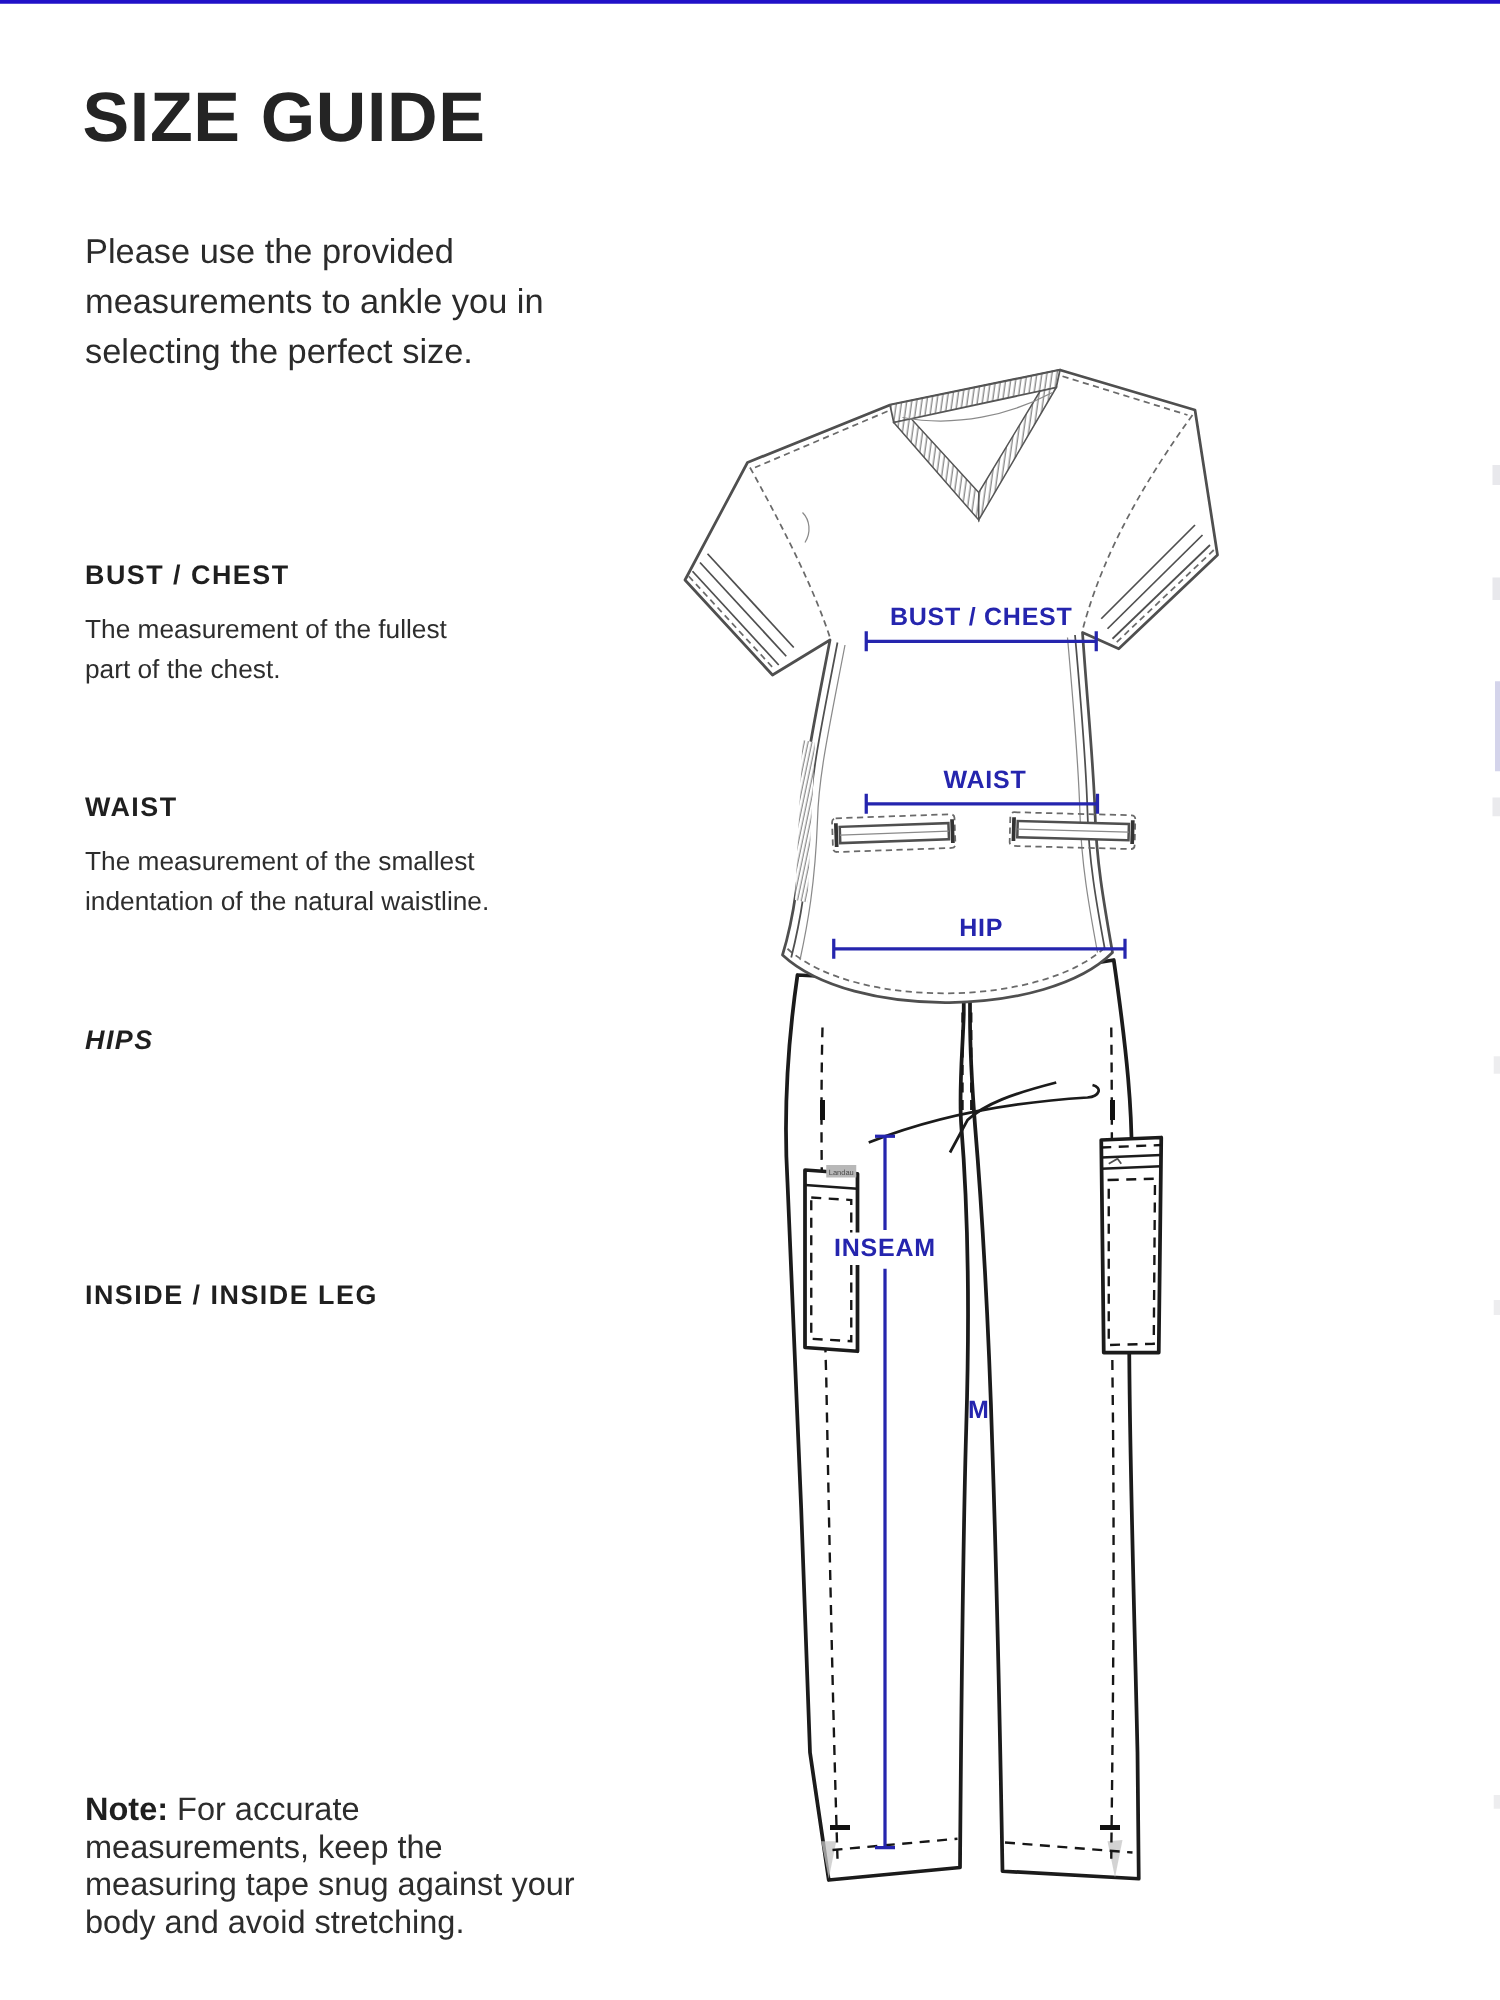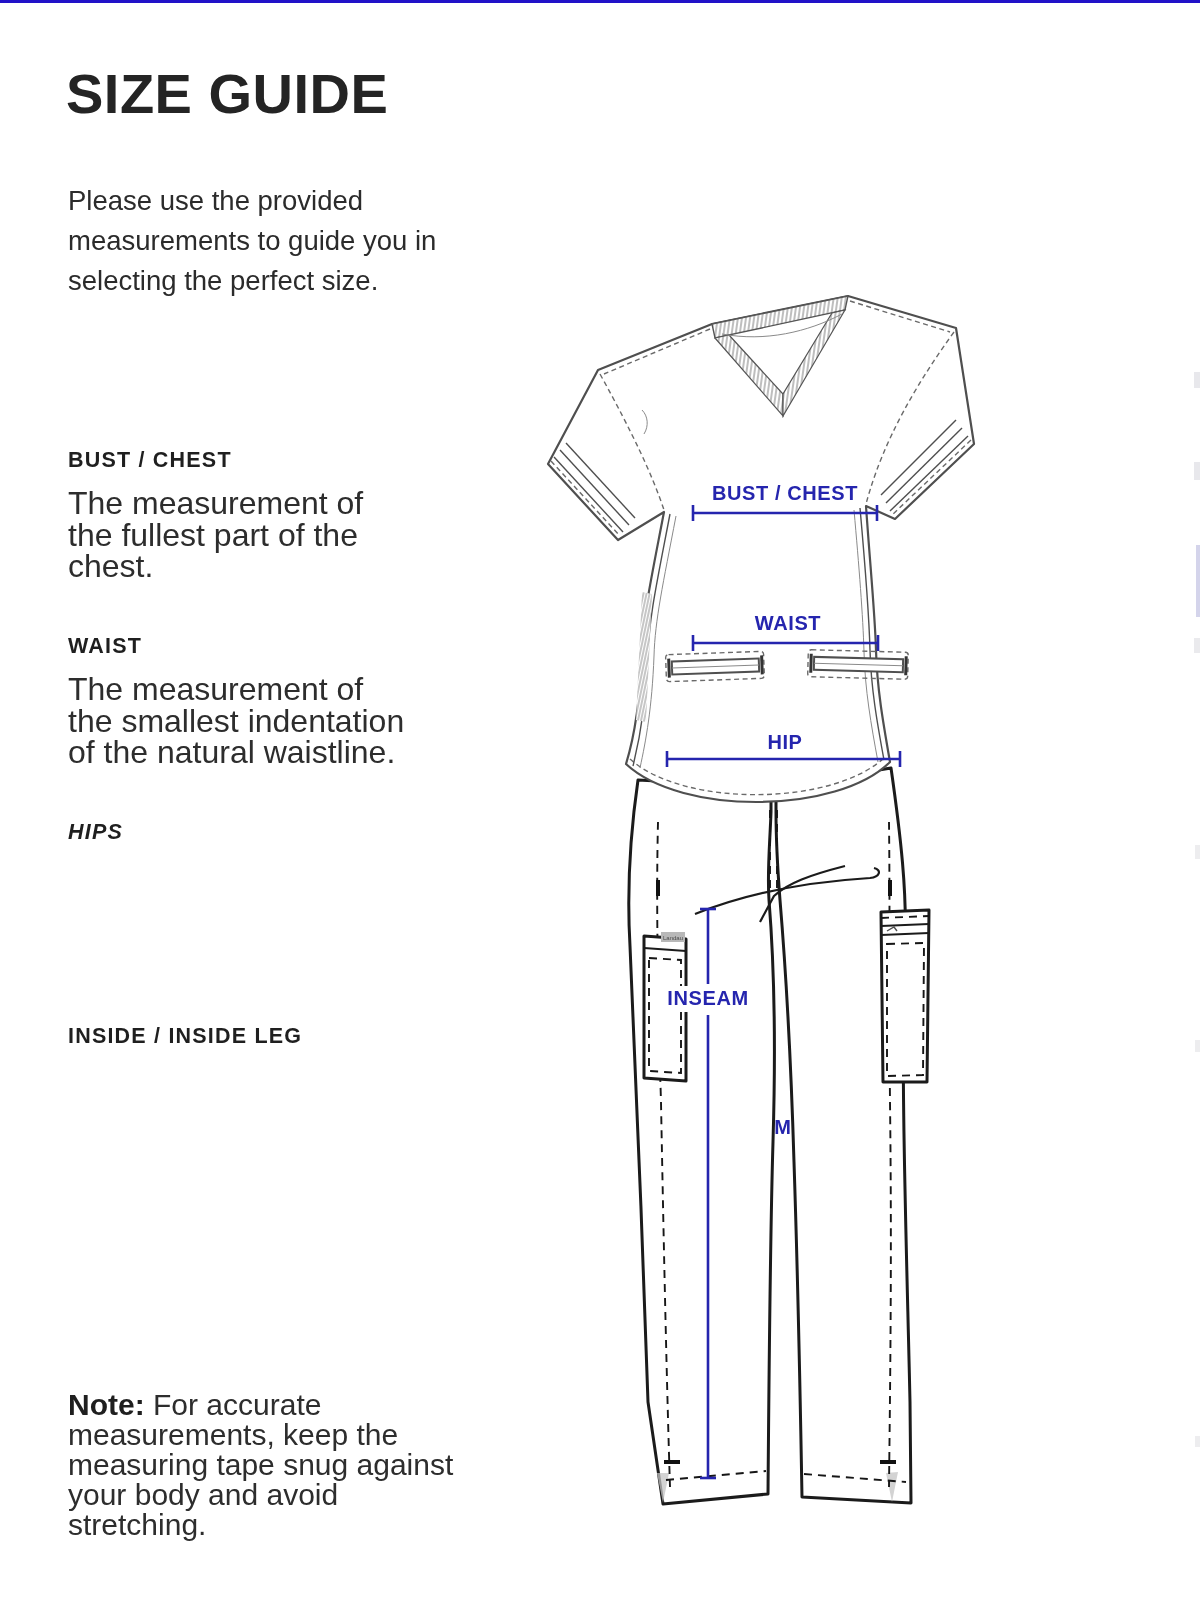--- a/index.html
+++ b/index.html
@@ -19,28 +19,28 @@
   }
   .intro{
     position:absolute;left:68px;top:181px;width:455px;
     font-size:27.5px;line-height:40px;color:#2b2b2b;margin:0;
   }
   .sec{position:absolute;left:68px;margin:0;}
   .sec h3{
     font-size:21.5px;font-weight:700;letter-spacing:1.2px;color:#1f1f1f;
     margin:0 0 15px 0;
   }
-  .sec p{font-size:32px;line-height:31.5px;margin:0;color:#2d2d2d;}
+  .sec p{font-size:21px;line-height:31.5px;margin:0;color:#2d2d2d;}
   #sec0{top:448px;} #sec0 p{max-width:325px;}
   #sec1{top:634px;} #sec1 p{max-width:340px;}
   #sec2{top:820px;font-style:italic;} #sec2 p{max-width:415px;}
   #sec3{top:1024px;} #sec3 p{max-width:375px;}
   .note{
-    position:absolute;left:68px;top:1390px;max-width:392px;
-    font-size:30px;line-height:30px;color:#2d2d2d;margin:0;
+    position:absolute;left:68px;top:1432px;max-width:392px;
+    font-size:26px;line-height:30px;color:#2d2d2d;margin:0;
   }
   .note b{color:#1f1f1f;}
   .diagram{position:absolute;left:540px;top:282px;width:440px;height:1280px;}
   
   .g1{fill:#ffffff;stroke:#4f4f4f;stroke-width:2.2;stroke-linejoin:round;}
   .ln{fill:none;stroke:#4f4f4f;stroke-width:1.4;}
   .ln2{fill:none;stroke:#8a8a8a;stroke-width:1;}
   .dsh{fill:none;stroke:#6a6a6a;stroke-width:1.4;stroke-dasharray:5 3.5;}
   .p1{fill:#ffffff;stroke:#1b1b1b;stroke-width:3;stroke-linejoin:round;}
   .pln{fill:none;stroke:#1b1b1b;stroke-width:2.2;}
@@ -53,21 +53,21 @@
   }
   .tag-text{font-size:6px;fill:#4a4a4a;text-anchor:middle;font-family:"Liberation Sans", sans-serif;}
   .artifact{position:absolute;background:#d6d6dc;}
 </style>
 </head>
 <body>
 
 <div class="top-border"></div>
 
 <h1 class="page-title">SIZE GUIDE</h1>
-<p class="intro">Please use the provided measurements to guide you in selecting the perfect size.</p>
+<p class="intro">Please use the provided measurements to ankle you in selecting the perfect size.</p>
 
 <div class="sec" id="sec0">
   <h3>BUST / CHEST</h3>
   <p>The measurement of the fullest part of the chest.</p>
 </div>
 <div class="sec" id="sec1">
   <h3>WAIST</h3>
   <p>The measurement of the smallest indentation of the natural waistline.</p>
 </div>
 <div class="sec" id="sec2">

